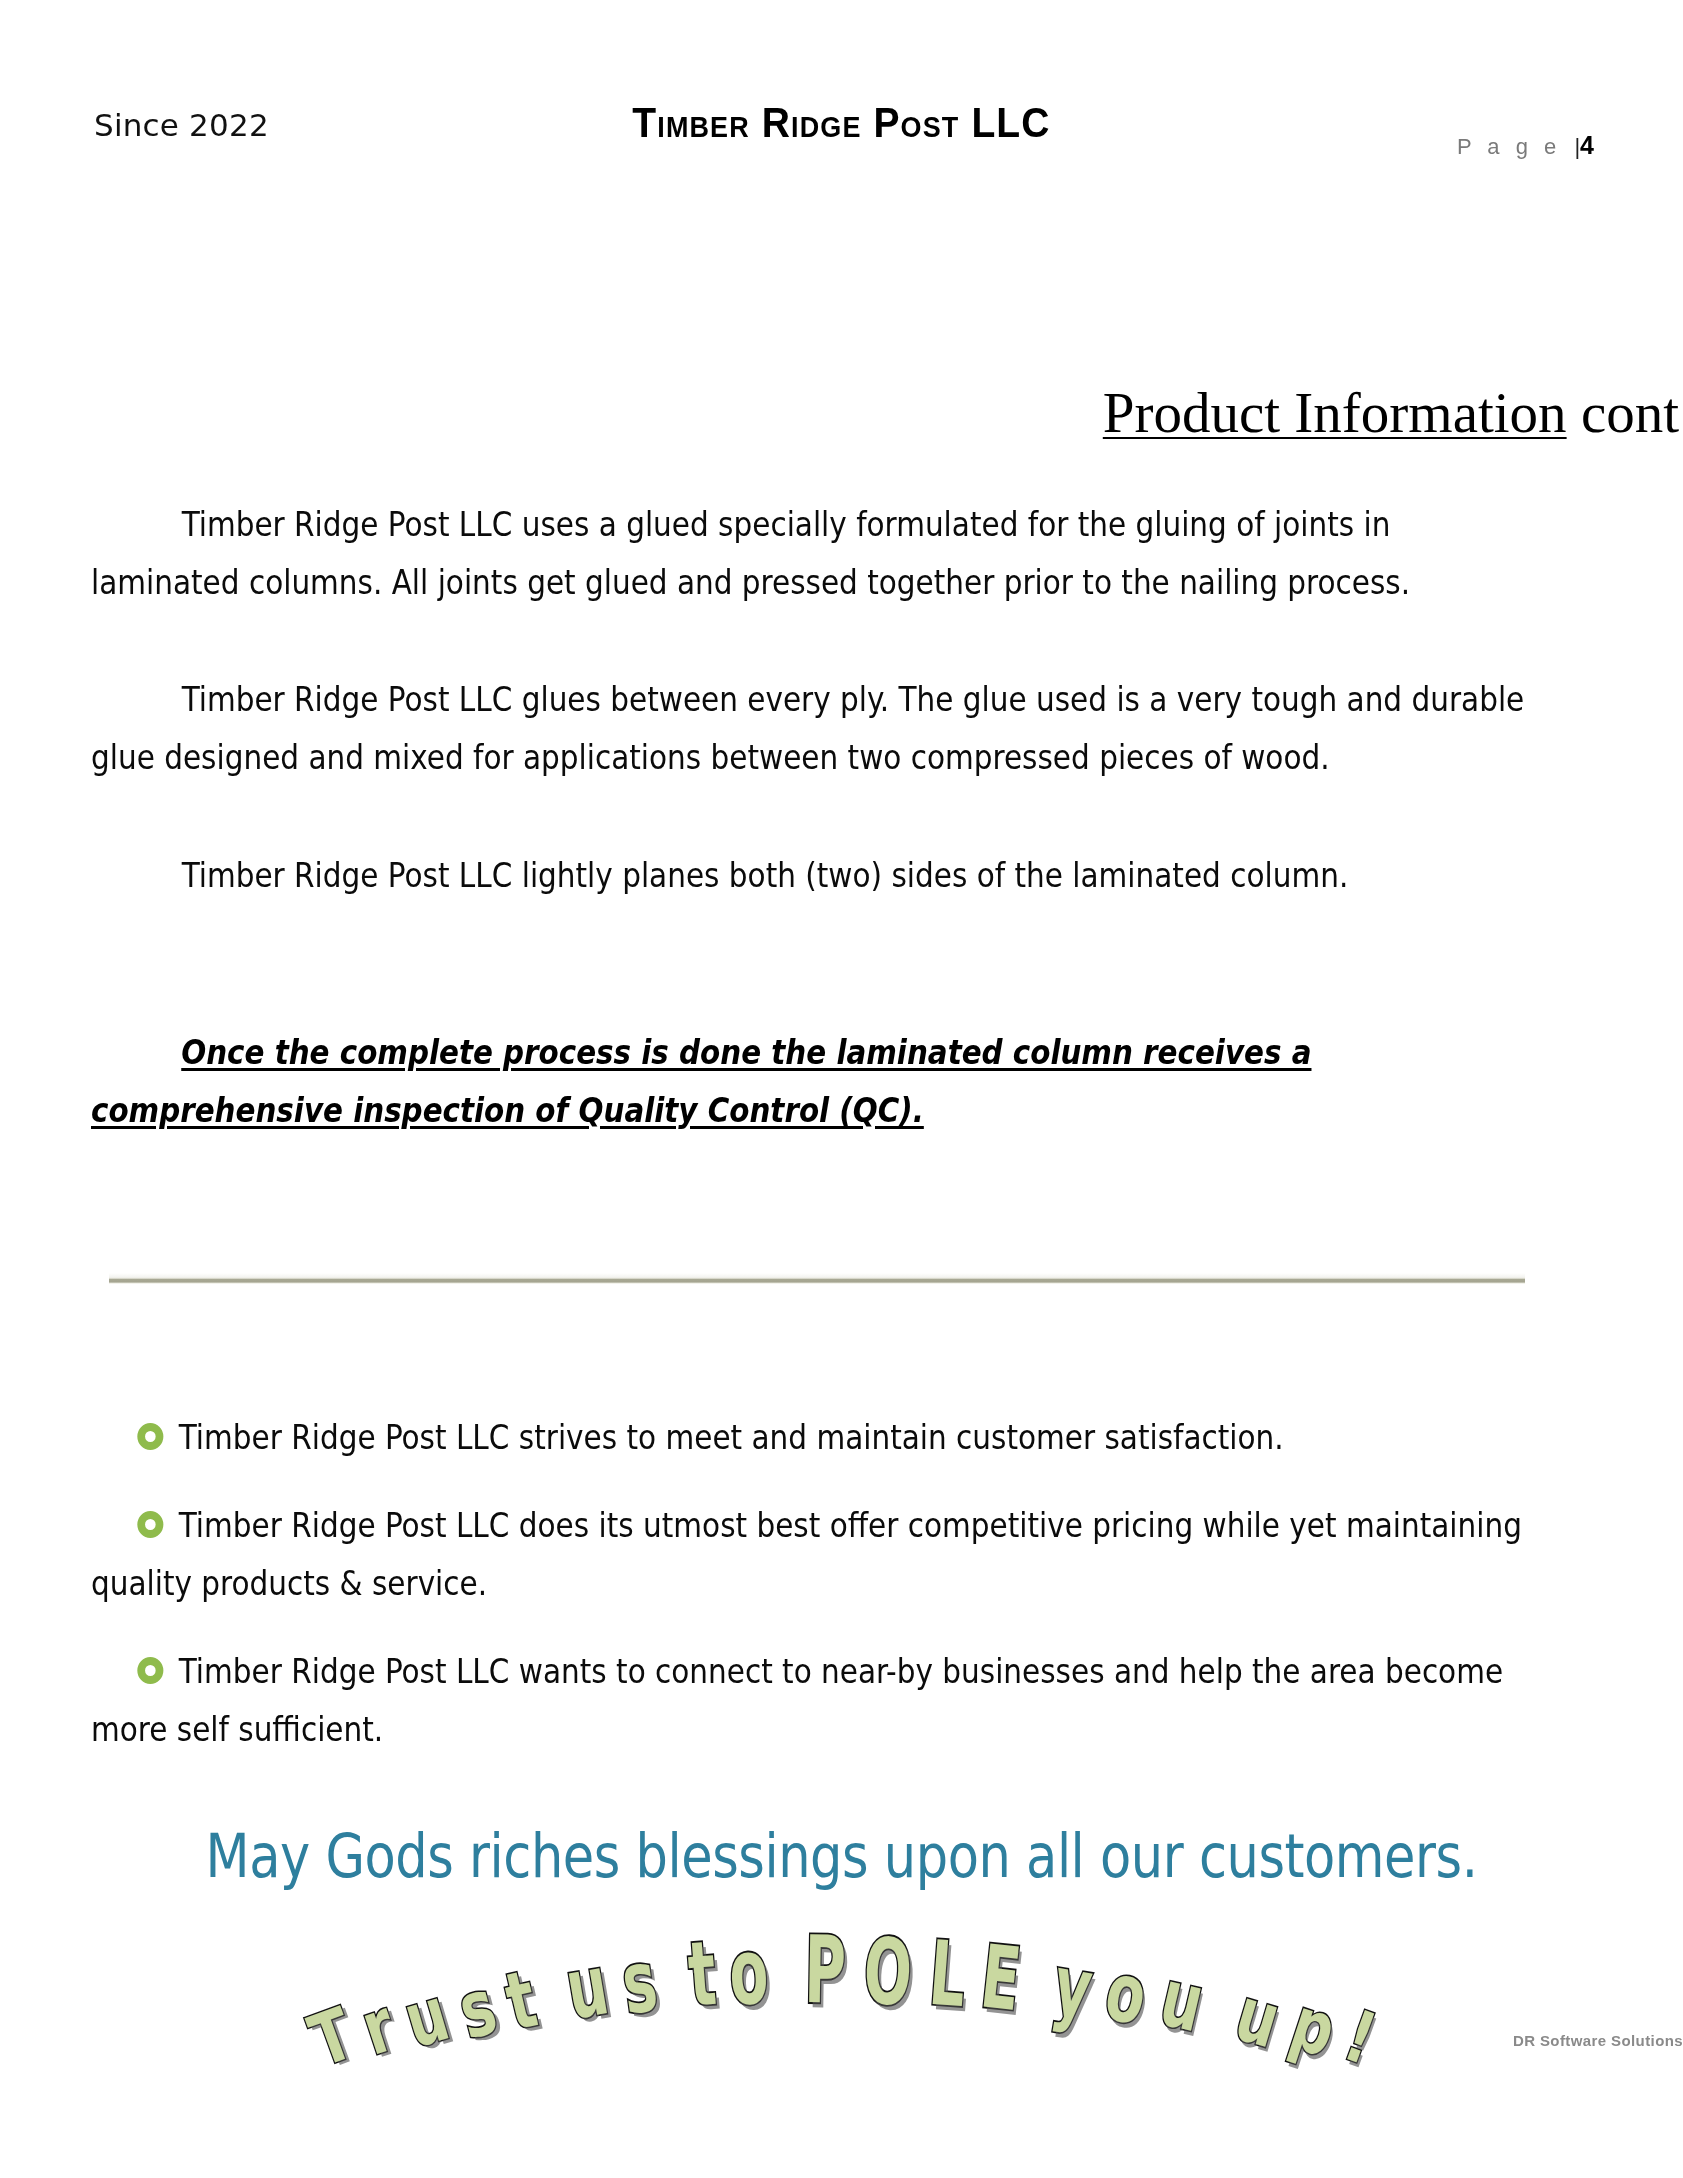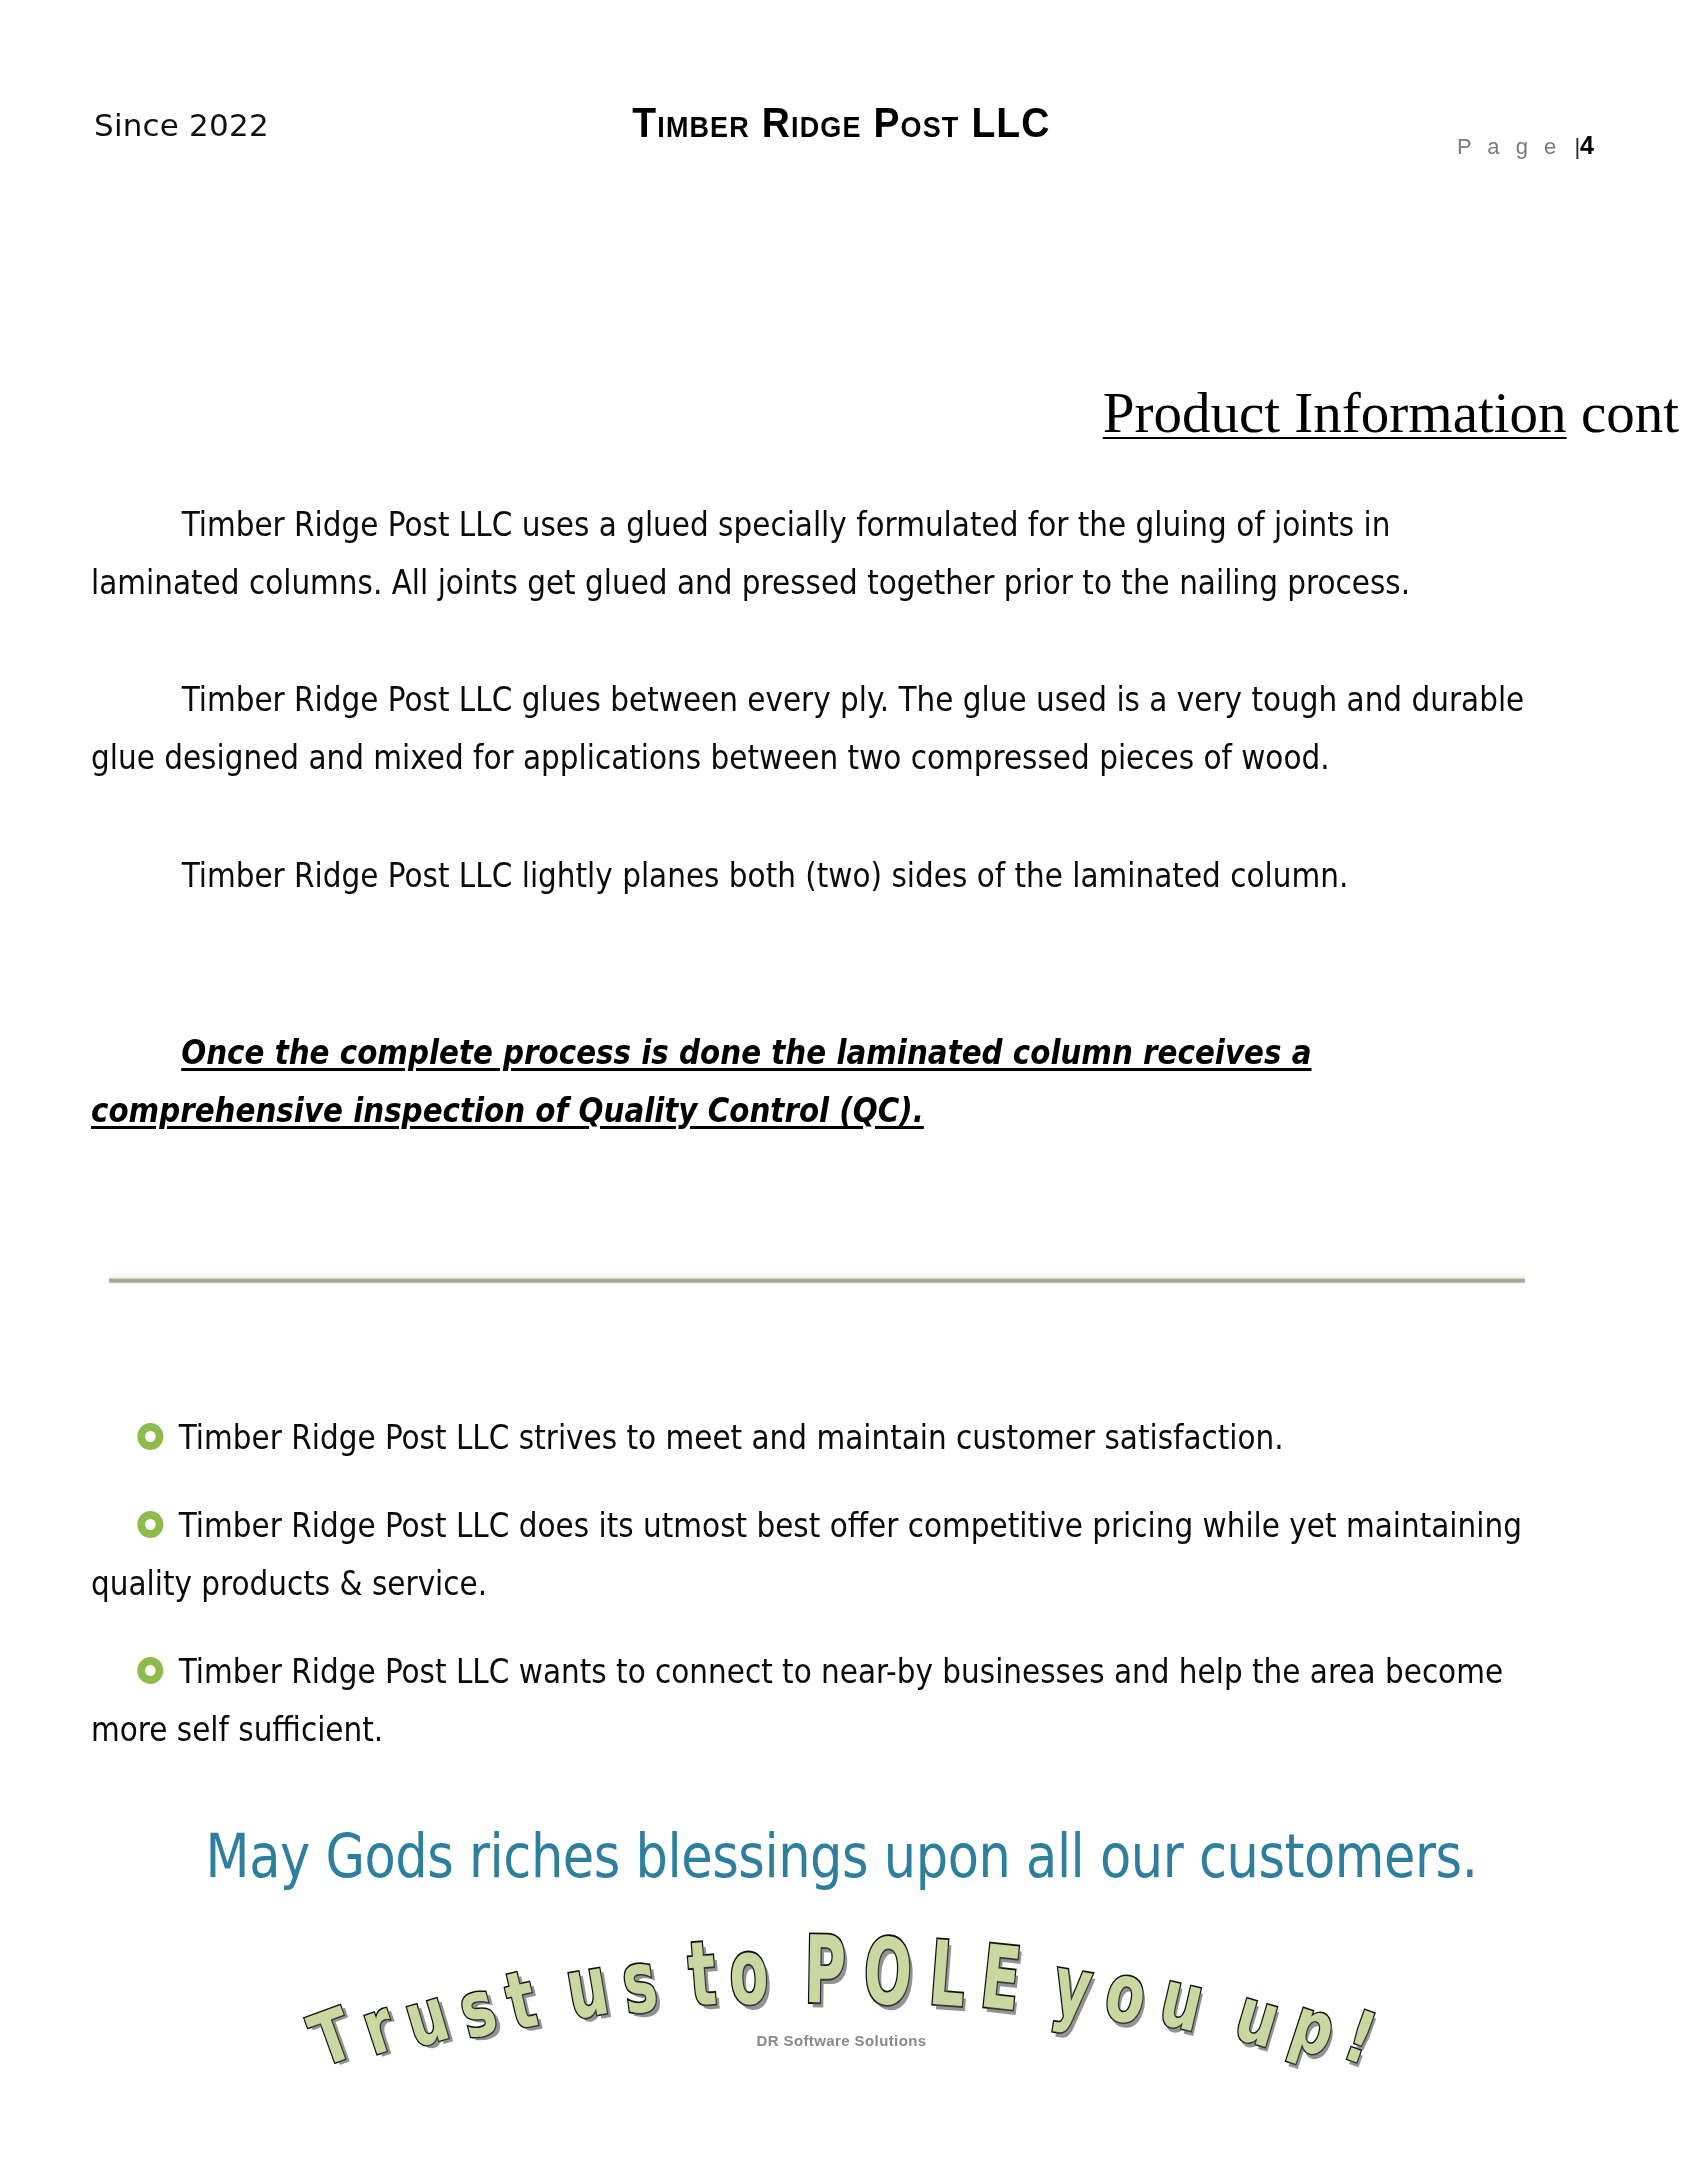--- a/index.html
+++ b/index.html
@@ -231,21 +231,21 @@
     display: inline-block;
     width: 18px;
   }
 
   
   .credit {
     position: absolute;
     left: 0;
     top: 2032px;
     width: 1683px;
-    text-align: center;
+    text-align: right;
     font-family: "Liberation Sans", sans-serif;
     font-size: 15px;
     font-weight: bold;
     letter-spacing: 0.4px;
     color: #8a8a8a;
     white-space: nowrap;
   }
 </style>
 </head>
 <body>

